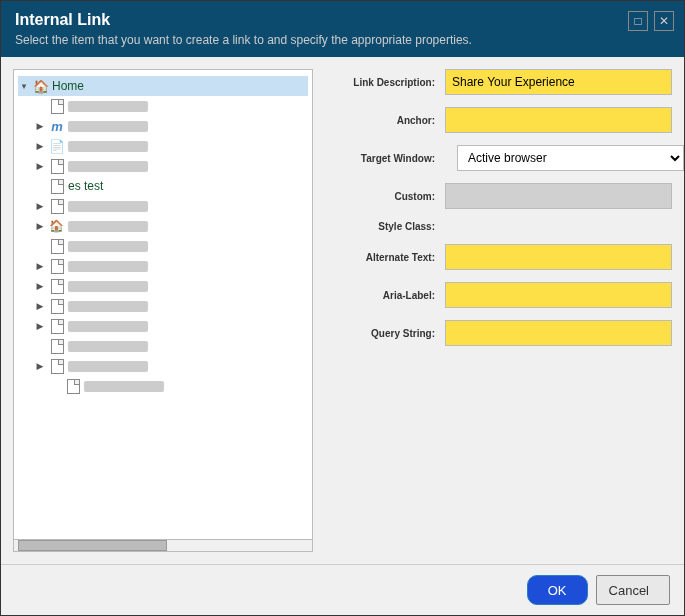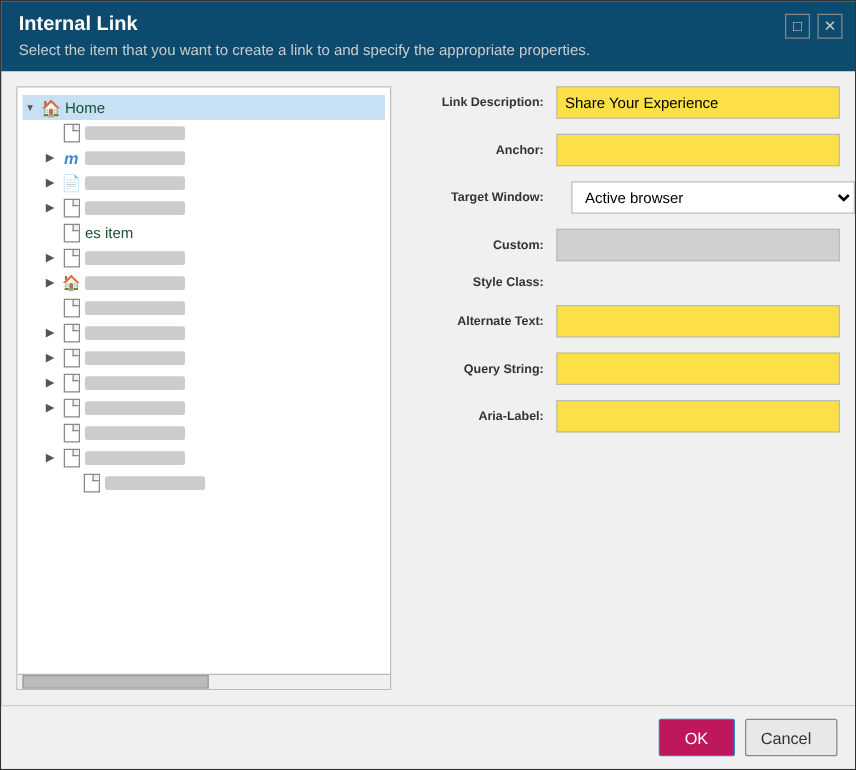--- a/index.html
+++ b/index.html
@@ -219,23 +219,24 @@
     }
     .btn {
       height: 30px;
       padding: 0 20px;
       font-size: 13px;
       cursor: pointer;
       border: 1px solid #888;
       border-radius: 2px;
     }
     .btn-ok {
-      background: #be185d;
+      background: #1d4ed8;
       color: #fff;
       border-color: #2a7fc0;
+      border-radius: 10px;
     }
     .btn-cancel {
       background: #e8e8e8;
       color: #333;
       padding-left: 12px;
     }
   </style>
 </head>
 <body>
 
@@ -296,21 +297,21 @@
                   <div class="icon-page"></div>
                 </div>
               <span class="tree-label blurred">&nbsp;&nbsp;&nbsp;&nbsp;&nbsp;&nbsp;</span>
             </div>
 
             <div class="tree-item">
               <div class="tree-toggle empty">▶</div>
               <div class="tree-icon">
                   <div class="icon-page"></div>
                 </div>
-              <span class="tree-label">es item</span>
+              <span class="tree-label">es test</span>
             </div>
 
             <div class="tree-item">
               <div class="tree-toggle">▶</div>
               <div class="tree-icon">
                   <div class="icon-page"></div>
                 </div>
               <span class="tree-label blurred">&nbsp;&nbsp;&nbsp;&nbsp;&nbsp;&nbsp;&nbsp;&nbsp;&nbsp;&nbsp;&nbsp;</span>
             </div>
 
@@ -436,28 +437,28 @@
       </div>
 
       <div class="form-row">
         <label class="form-label">Alternate Text:</label>
         <div class="form-control">
           <input class="form-input" type="text" value="" style="">
         </div>
       </div>
 
       <div class="form-row">
+        <label class="form-label">Aria-Label:</label>
+        <div class="form-control">
+          <input class="form-input" type="text" value="" style="">
+        </div>
+      </div>
+
+      <div class="form-row">
         <label class="form-label">Query String:</label>
-        <div class="form-control">
-          <input class="form-input" type="text" value="" style="">
-        </div>
-      </div>
-
-      <div class="form-row">
-        <label class="form-label">Aria-Label:</label>
         <div class="form-control">
           <input class="form-input" type="text" value="" style="">
         </div>
       </div>
 
     </div>
   </div>
 
   <div class="dialog-footer">
     <button class="btn btn-ok">OK</button>

